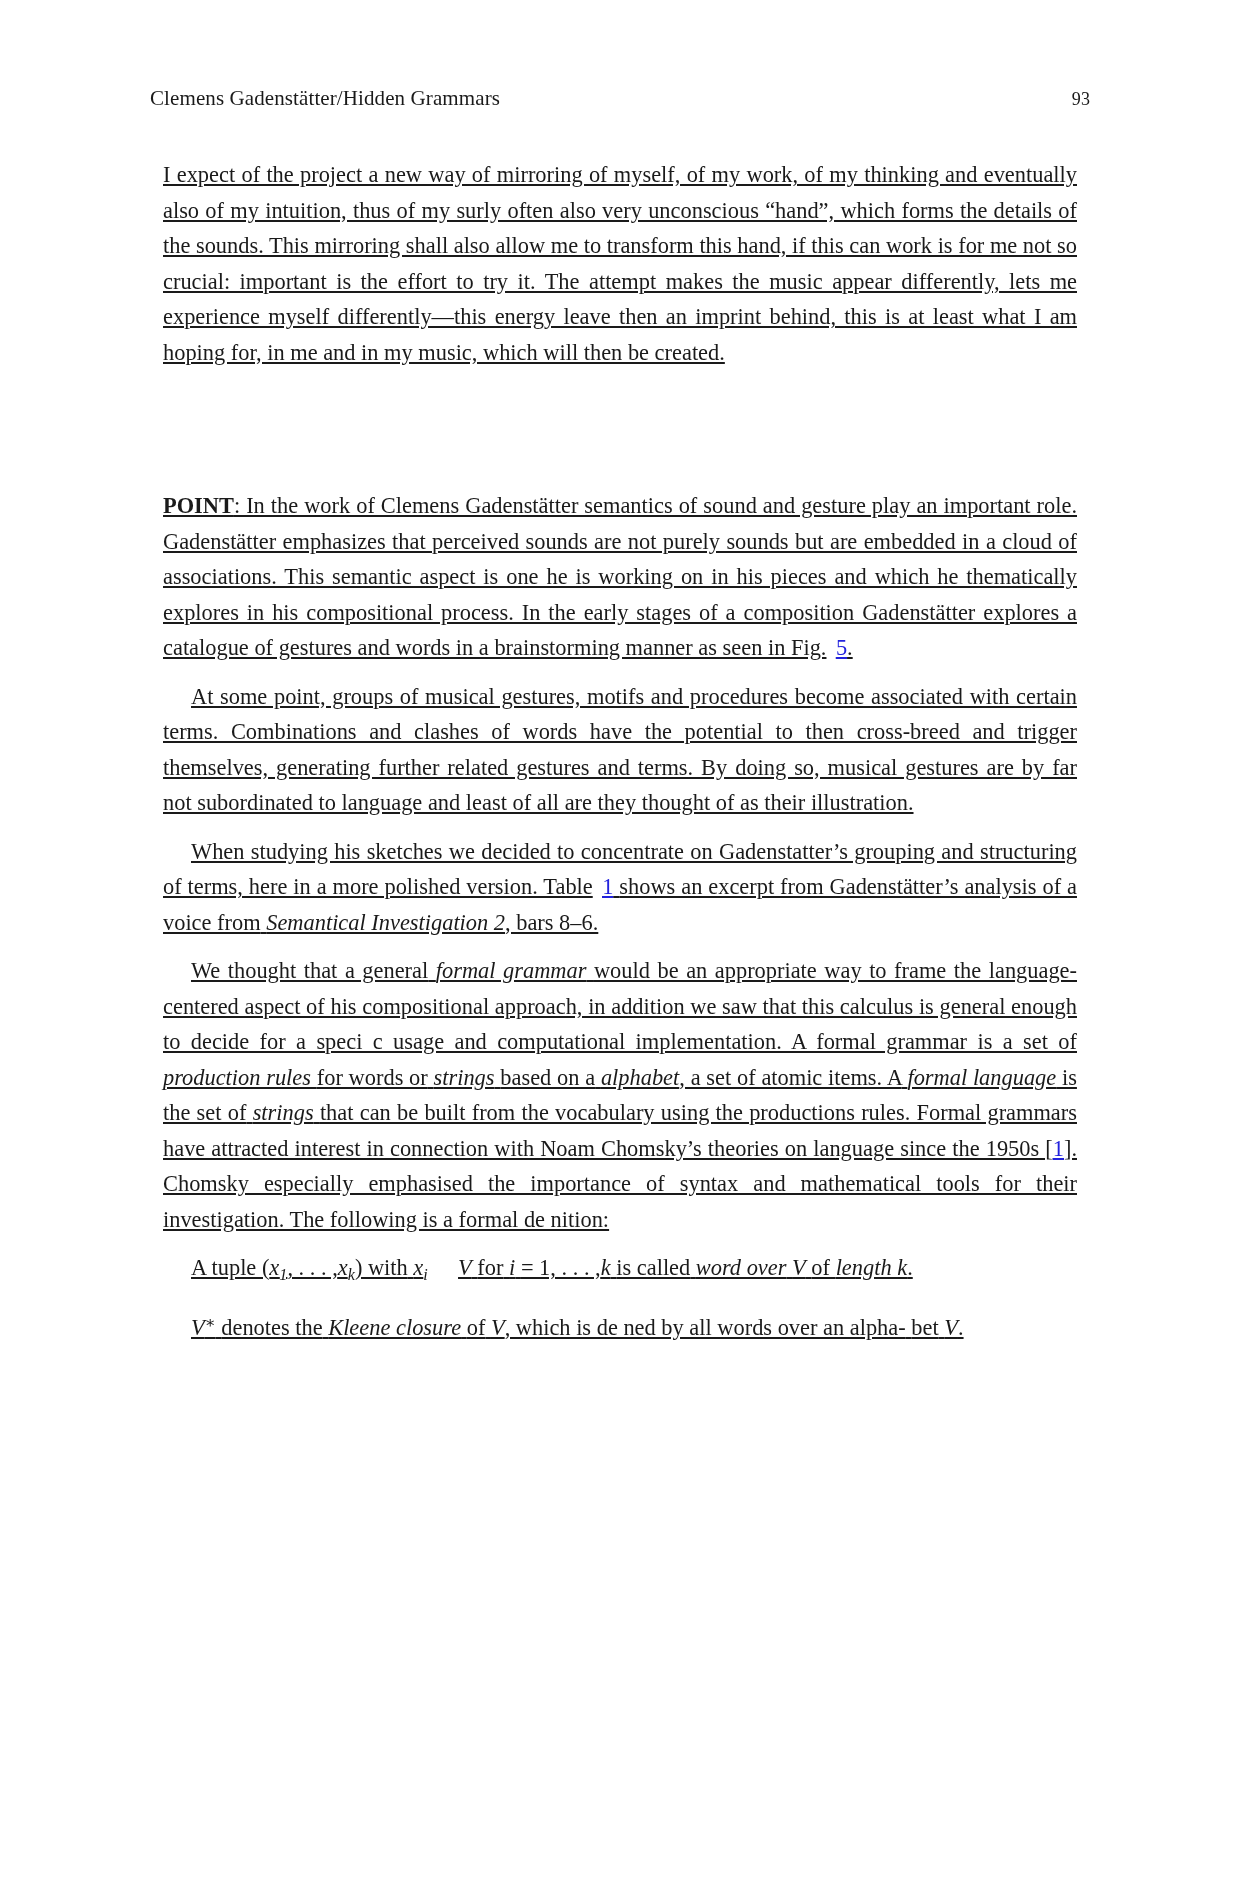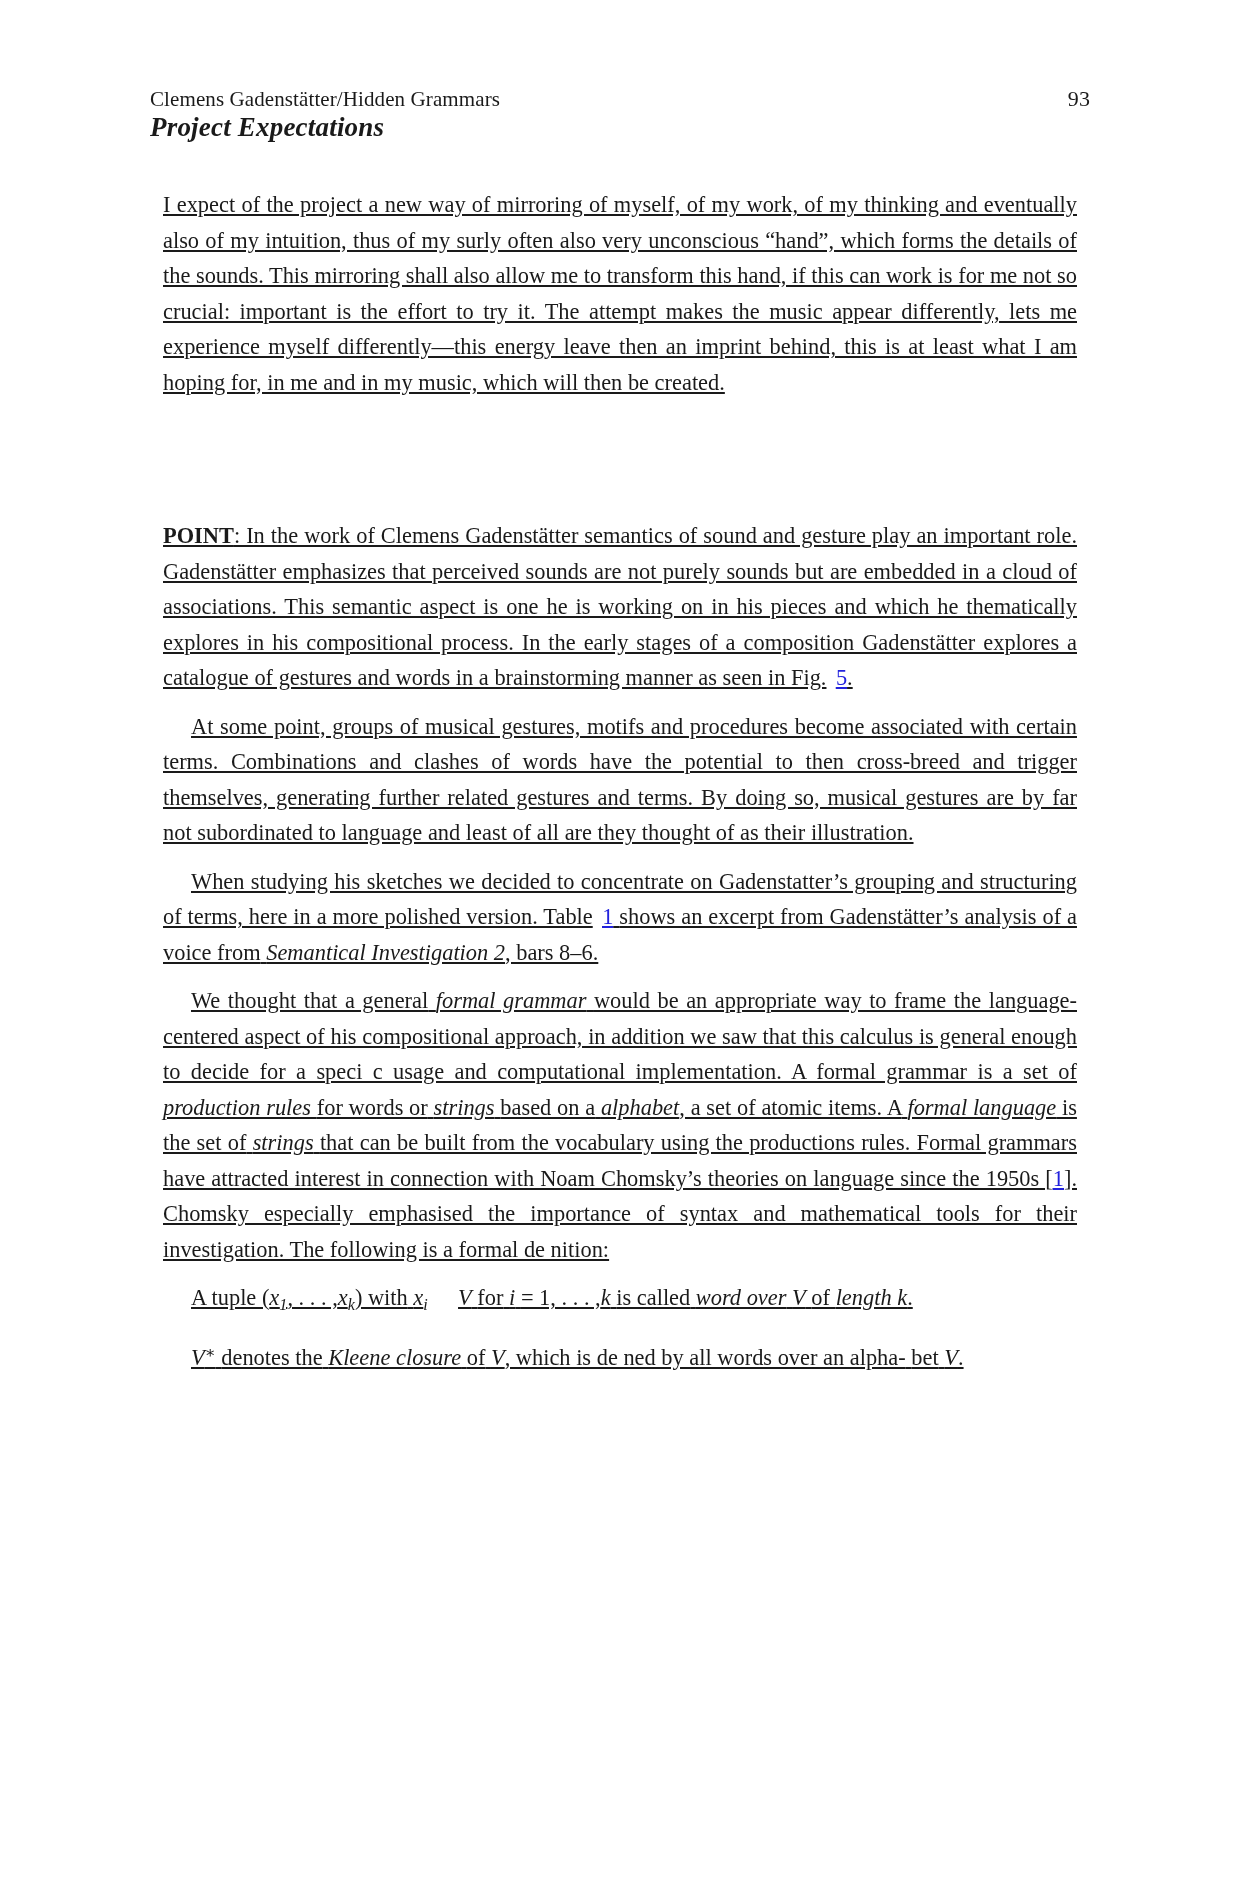--- a/index.html
+++ b/index.html
@@ -25,23 +25,24 @@
     top: 86px;
     width: 940px;
   }
   
   .runhead {
     display: flex;
     justify-content: space-between;
     align-items: baseline;
     font-size: 21px;
     letter-spacing: 0.1px;
+    margin-bottom: 46px;
   }
   .runhead-title { white-space: nowrap; }
-  .runhead-page { font-size: 22px; }
+  .runhead-page { font-size: 18px; }
 
   
   h2.sub-italic {
     font-size: 27px;
     font-weight: bold;
     font-style: italic;
     margin: 0 0 44px 0;
     letter-spacing: 0.2px;
   }
   h2.section {
@@ -83,21 +84,20 @@
 <body>
 
 <div class="page">
   <div class="content">
 
     <div class="runhead">
       <span class="runhead-title">Clemens Gadenstätter/Hidden Grammars</span>
       <span class="runhead-page">93</span>
     </div>
 
-    <h2 class="sub-italic">Project Expectations</h2>
 
     <p class="body">I expect of the project a new way of mirroring of myself, of my work, of my thinking and eventually also of my intuition, thus of my surly often also very unconscious “hand”, which forms the details of the sounds. This mirroring shall also allow me to transform this hand, if this can work is for me not so crucial: important is the effort to try it. The attempt makes the music appear differently, lets me experience myself differently—this energy leave then an imprint behind, this is at least what I am hoping for, in me and in my music, which will then be created.</p>
 
     <div class="gap-before-section"></div>
 
 
     <div class="para-block">
 
       <p class="body"><span class="bf">POINT</span><span>: In the work of Clemens Gadenstätter semantics of sound and gesture play an important role. Gadenstätter emphasizes that perceived sounds are not purely sounds but are embedded in a cloud of associations. This semantic aspect is one he is working on in his pieces and which he thematically explores in his compositional process. In the early stages of a composition Gadenstätter explores a catalogue of gestures and words in a brainstorming manner as seen in Fig.</span><span class="nbsp-gap"></span><a class="lnk" href="#">5</a><span>.</span></p>
 

